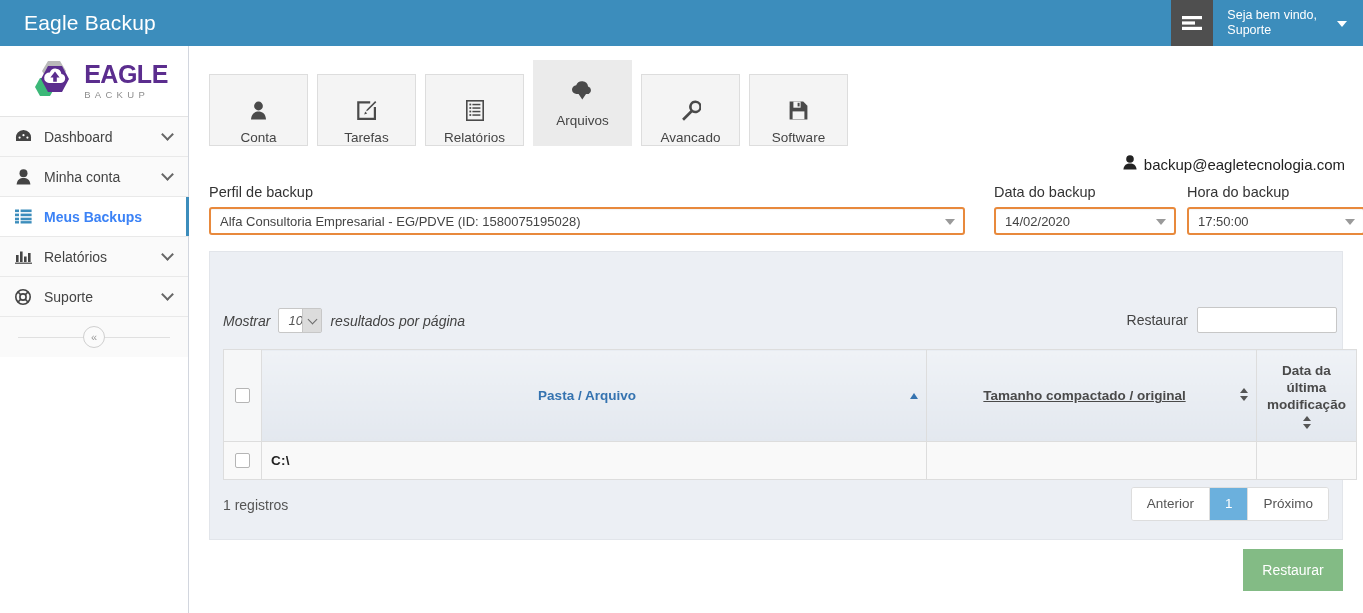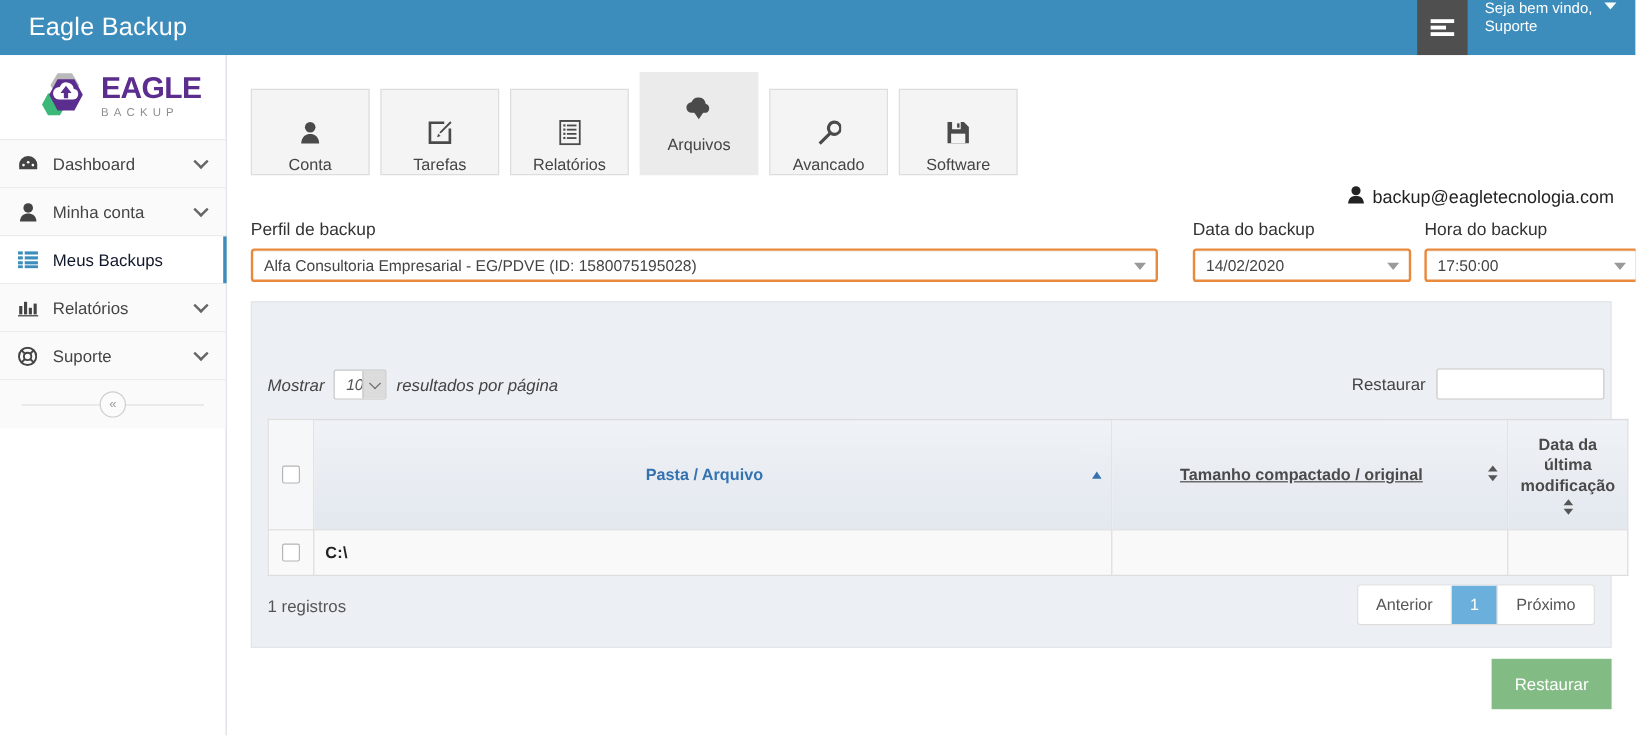--- a/index.html
+++ b/index.html
@@ -27,21 +27,21 @@
     position: absolute; right: 0; top: 0; height: 46px;
     display: flex; align-items: stretch;
   }
   .menu-toggle {
     width: 42px; height: 46px; background: #4f4f4f;
     display: flex; align-items: center; justify-content: center;
     cursor: pointer;
   }
   .menu-toggle svg { display: block; }
   .user-box {
-    display: flex; align-items: flex-start; gap: 10px;
+    display: flex; align-items: center; gap: 20px;
     padding: 0 16px 0 14px; color: #ffffff; cursor: pointer;
   }
   .user-lines { font-size: 12.5px; line-height: 15px; }
   .caret-down {
     width: 0; height: 0;
     border-left: 5px solid transparent;
     border-right: 5px solid transparent;
     border-top: 6px solid #ffffff;
     margin-top: 2px;
   }
@@ -63,21 +63,21 @@
   .logo-backup { color: #8e8e8e; font-size: 9.5px; letter-spacing: 4.3px; margin-top: 3px; }
 
   .nav-item {
     height: 40px; display: flex; align-items: center;
     padding: 0 12px 0 14px; gap: 12px;
     border-bottom: 1px solid #e9e9e9;
     font-size: 14px; color: #444; cursor: pointer;
     position: relative; background: #fafafa;
   }
   .nav-item.active {
-    background: #ffffff; color: #0f172a; font-weight: normal;
+    background: #ffffff; color: #3b82f6; font-weight: bold;
   }
   .nav-item.active::after {
     content: ""; position: absolute; right: -1px; top: 0;
     width: 3px; height: 100%; background: #3c8dbc;
   }
   .nav-icon { width: 18px; display: flex; align-items: center; justify-content: center; }
   .nav-label { flex: 1; }
   .nav-chevron {
     width: 9px; height: 9px;
     border-right: 2px solid #666; border-bottom: 2px solid #666;

